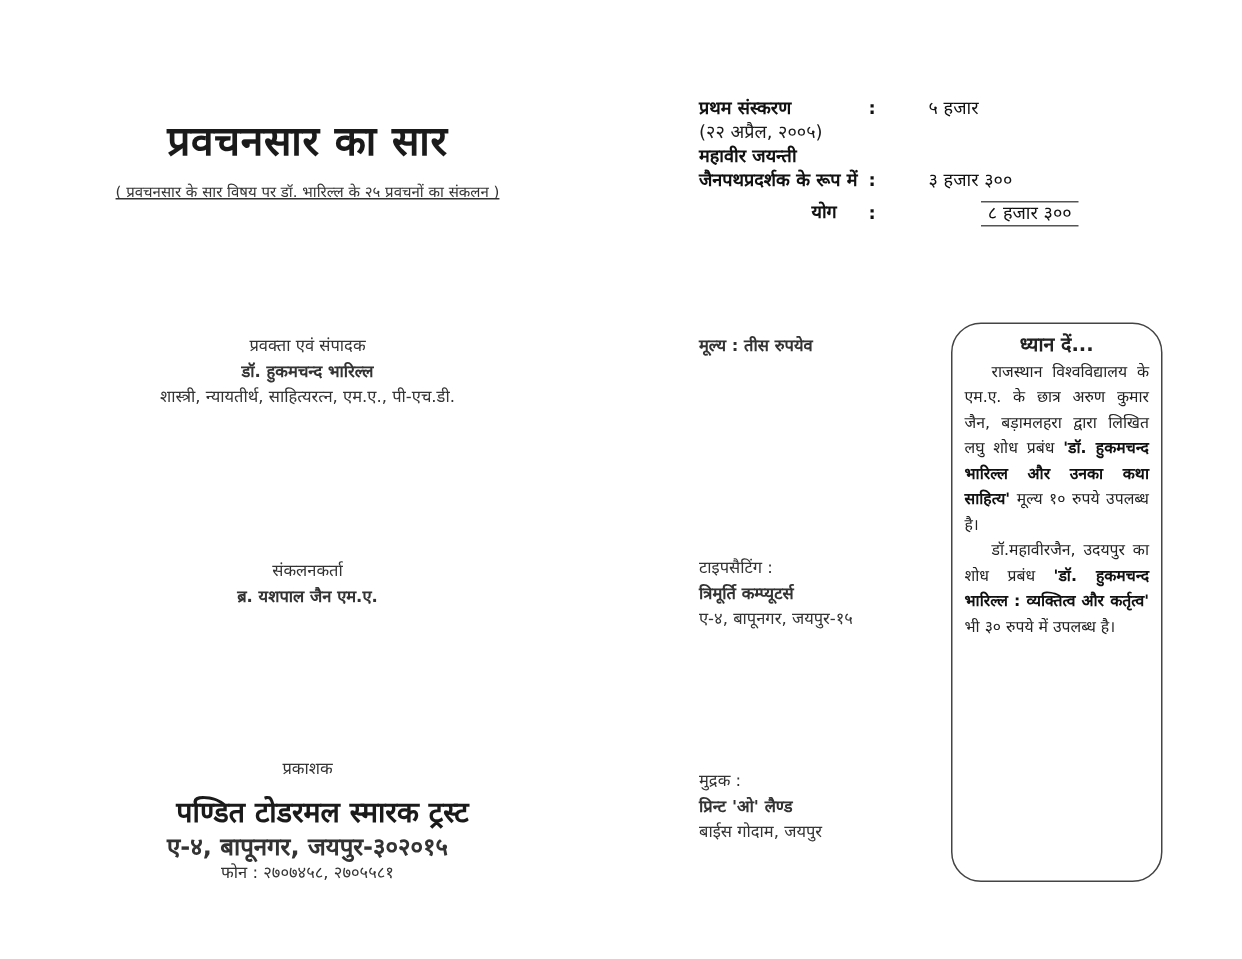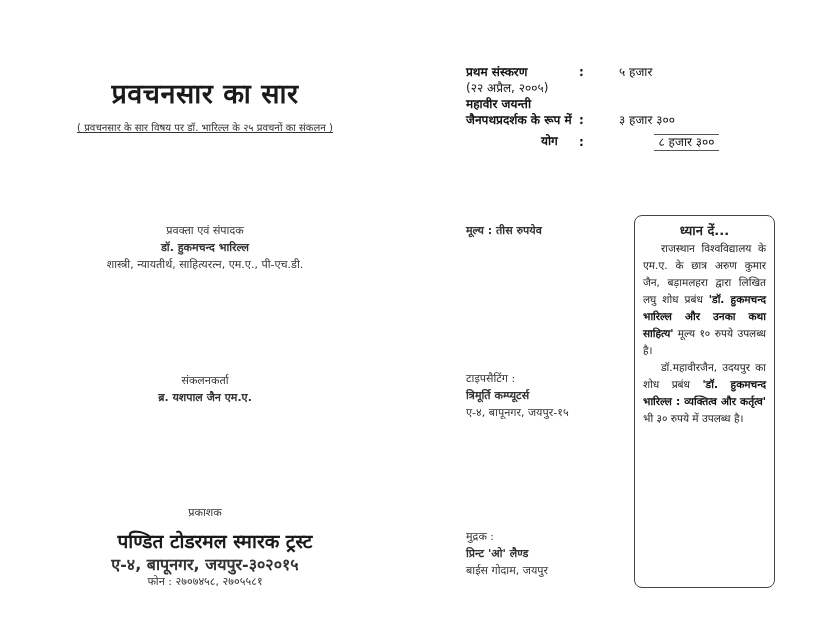--- a/index.html
+++ b/index.html
@@ -15,21 +15,21 @@
   .sm { font-size: 11px; color: #333; line-height: 17px; }
   .edition { left: 466px; top: 64px; width: 220px; font-size: 12px; }
   .edition .row { position: relative; height: 16px; line-height: 16px; }
   .edition .k { position: absolute; left: 0; }
   .edition .c { position: absolute; left: 113px; }
   .edition .v { position: absolute; left: 153px; }
   .total-row .k { left: 75px !important; font-family: Liberation Mono, monospace; }
   .total-box { position: absolute; left: 145px; width: 65px; border-top: 1px solid #555; border-bottom: 1px solid #555; height: 15px; line-height: 15px; text-align: center; margin-left: 43px; }
   .notice {
     left: 634px; top: 215px; width: 141px; height: 373px;
-    border: 1.5px solid #444; border-radius: 8px; box-sizing: border-box;
+    border: 1.5px solid #444; border-radius: 20px; box-sizing: border-box;
     padding: 6px 8px; font-size: 10.5px; line-height: 17px; color: #222;
   }
   .notice h4 { margin: 0; text-align: center; font-size: 13px; font-weight: bold; line-height: 18px; }
   .notice p { margin: 0; text-align: justify; text-indent: 18px; }
   .notice b { color: #111; }
   .publisher { left: 70px; top: 528px; width: 290px; font-size: 19px; font-weight: bold; }
 </style>
 </head>
 <body>
 
@@ -79,21 +79,21 @@
   <div class="sm">ए-४, बापूनगर, जयपुर-१५</div>
 </div>
 
 <div class="abs center sm" style="left:40px; top:504px; width:330px;">प्रकाशक</div>
 <div class="abs publisher center">पण्डित टोडरमल स्मारक ट्रस्ट</div>
 <div class="abs center" style="left:40px; top:556px; width:330px;">
   <div class="sm bold" style="font-size:16px">ए-४, बापूनगर, जयपुर-३०२०१५</div>
   <div class="sm">फोन : २७०७४५८, २७०५५८१</div>
 </div>
 
-<div class="abs" style="left:466px; top:528px;">
+<div class="abs" style="left:466px; top:512px;">
   <div class="sm">मुद्रक :</div>
   <div class="sm bold">प्रिन्ट 'ओ' लैण्ड</div>
   <div class="sm">बाईस गोदाम, जयपुर</div>
 </div>
 
 <div class="abs notice">
   <h4>ध्यान दें...</h4>
   <p><span>राजस्थान विश्वविद्यालय के एम.ए. के छात्र अरुण कुमार जैन, बड़ामलहरा द्वारा लिखित लघु शोध प्रबंध </span><b>'डॉ. हुकमचन्द भारिल्ल और उनका कथा साहित्य'</b><span> मूल्य १० रुपये उपलब्ध है।</span></p>
   <p><span>डॉ.महावीरजैन, उदयपुर का शोध प्रबंध </span><b>'डॉ. हुकमचन्द भारिल्ल : व्यक्तित्व और कर्तृत्व'</b><span> भी ३० रुपये में उपलब्ध है।</span></p>
 </div>

